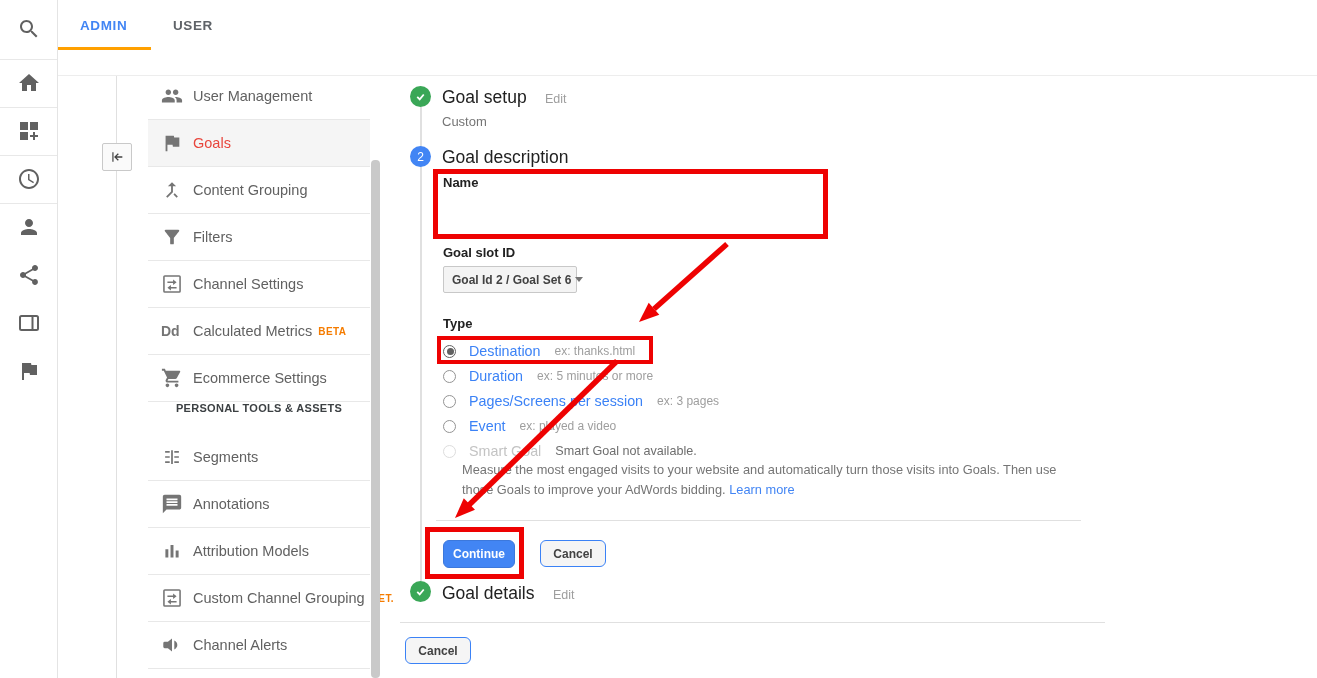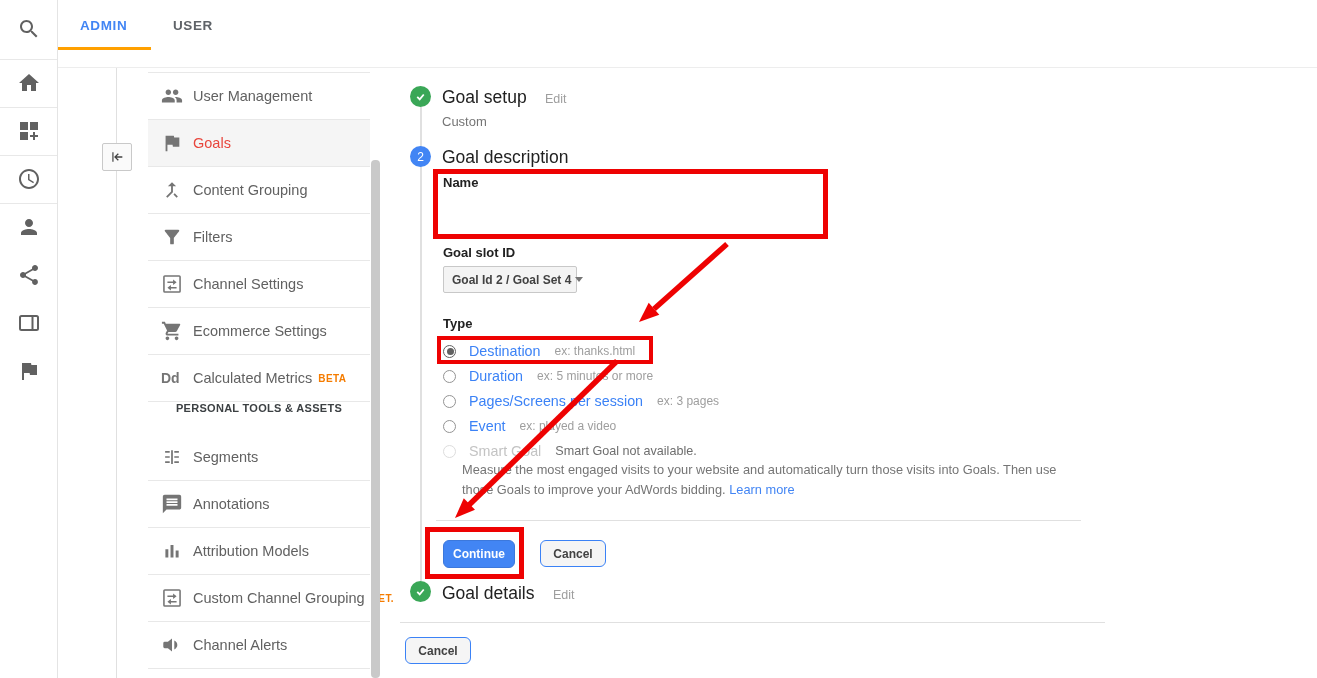--- a/index.html
+++ b/index.html
@@ -8,21 +8,21 @@
   #app { position:relative; width:1317px; height:678px; background:#fff; }
 
   
   .rail { position:absolute; left:0; top:0; width:58px; height:678px; background:#fff;
           border-right:1px solid #e4e4e4; z-index:5; }
   .rail-icon { position:absolute; left:17px; width:24px; height:24px; color:#616161; cursor:pointer; }
   .rail-sep { position:absolute; left:0; width:57px; height:1px; background:#e8e8e8; }
   .rail svg { width:100%; height:100%; fill:currentColor; }
 
   
-  .header { position:absolute; left:58px; top:0; width:1259px; height:68px; background:#fff;
+  .header { position:absolute; left:58px; top:0; width:1259px; height:76px; background:#fff;
             border-bottom:1px solid #ededed; z-index:4; }
   .tab { position:absolute; top:18px; font-size:13.5px; font-weight:bold; letter-spacing:.6px; cursor:pointer; }
   .tab.admin { left:22px; color:#4285f4; }
   .tab.user  { left:115px; color:#5f6368; }
   .tab-underline { position:absolute; left:0; top:47px; width:93px; height:3px; background:#ffa000; }
 
   
   .panel-divider { position:absolute; left:116px; top:60px; width:1px; height:618px; background:#e0e0e0; }
   .back-btn { position:absolute; left:102px; top:143px; width:30px; height:28px; background:#fafafa;
               border:1px solid #c9c9c9; border-radius:2px; display:flex; align-items:center;
@@ -193,29 +193,29 @@
       <span class="menu-label">Filters</span>
     </div>
     <div class="menu-row">
       <span class="menu-icon"><svg viewBox="0 0 24 24">
             <rect x="3.2" y="3.2" width="17.6" height="17.6" rx="1" fill="none" stroke="currentColor" stroke-width="1.7"></rect>
             <path d="M7 9.4h6.2V7.2l3.8 3-3.8 3v-2.2H7zM17 16.8h-6.2V19L7 16l3.8-3v2.2H17z"></path>
           </svg></span>
       <span class="menu-label">Channel Settings</span>
     </div>
     <div class="menu-row">
-      <span class="menu-icon"><svg viewBox="0 0 24 24">
-            <path d="M7 18c-1.1 0-1.99.9-1.99 2S5.9 22 7 22s2-.9 2-2-.9-2-2-2zM1 2v2h2l3.6 7.59-1.35 2.45c-.16.28-.25.61-.25.96 0 1.1.9 2 2 2h12v-2H7.42c-.14 0-.25-.11-.25-.25l.03-.12.9-1.63h7.45c.75 0 1.41-.41 1.75-1.03l3.58-6.49c.08-.14.12-.31.12-.48 0-.55-.45-1-1-1H5.21l-.94-2H1zm16 16c-1.1 0-1.99.9-1.99 2s.89 2 1.99 2 2-.9 2-2-.9-2-2-2z"></path>
-          </svg></span>
-      <span class="menu-label">Ecommerce Settings</span>
-    </div>
-    <div class="menu-row">
       <span class="menu-icon txt">Dd</span>
       <span class="menu-label">Calculated Metrics</span>
       <span class="menu-badge">BETA</span>
+    </div>
+    <div class="menu-row">
+      <span class="menu-icon"><svg viewBox="0 0 24 24">
+            <path d="M7 18c-1.1 0-1.99.9-1.99 2S5.9 22 7 22s2-.9 2-2-.9-2-2-2zM1 2v2h2l3.6 7.59-1.35 2.45c-.16.28-.25.61-.25.96 0 1.1.9 2 2 2h12v-2H7.42c-.14 0-.25-.11-.25-.25l.03-.12.9-1.63h7.45c.75 0 1.41-.41 1.75-1.03l3.58-6.49c.08-.14.12-.31.12-.48 0-.55-.45-1-1-1H5.21l-.94-2H1zm16 16c-1.1 0-1.99.9-1.99 2s.89 2 1.99 2 2-.9 2-2-.9-2-2-2z"></path>
+          </svg></span>
+      <span class="menu-label">Ecommerce Settings</span>
     </div>
     <div class="menu-section">
       <span class="menu-section-title">PERSONAL TOOLS &amp; ASSETS</span>
       <span class="menu-section-line"></span>
     </div>
     <div class="menu-row">
       <span class="menu-icon"><svg viewBox="0 0 24 24" fill="none" stroke="currentColor" stroke-width="1.9">
             <path d="M4.5 6.5h5M4.5 12h5M4.5 17.5h5M14.5 6.5h5M14.5 12h5M14.5 17.5h5M12 4.5v15"></path>
           </svg></span>
       <span class="menu-label">Segments</span>
@@ -260,21 +260,21 @@
   <div class="edit-link" style="left:545px;top:92px">Edit</div>
   <div class="step-sub" style="left:442px;top:114px">Custom</div>
 
   <div class="num-circle">2</div>
   <div class="step-title" style="left:442px;top:147px">Goal description</div>
 
   <div class="field-label" style="left:443px;top:175px">Name</div>
 
   <div class="field-label" style="left:443px;top:245px">Goal slot ID</div>
   <div class="dropdown">
-    <span class="dropdown-text">Goal Id 2 / Goal Set 4</span>
+    <span class="dropdown-text">Goal Id 2 / Goal Set 6</span>
     <span class="caret"></span>
   </div>
 
   <div class="field-label" style="left:443px;top:316px">Type</div>
 
   <div class="radio-row" style="top:342px">
     <span class="radio sel"></span>
     <span class="radio-label">Destination</span>
     <span class="radio-hint">ex: thanks.html</span>
   </div>

